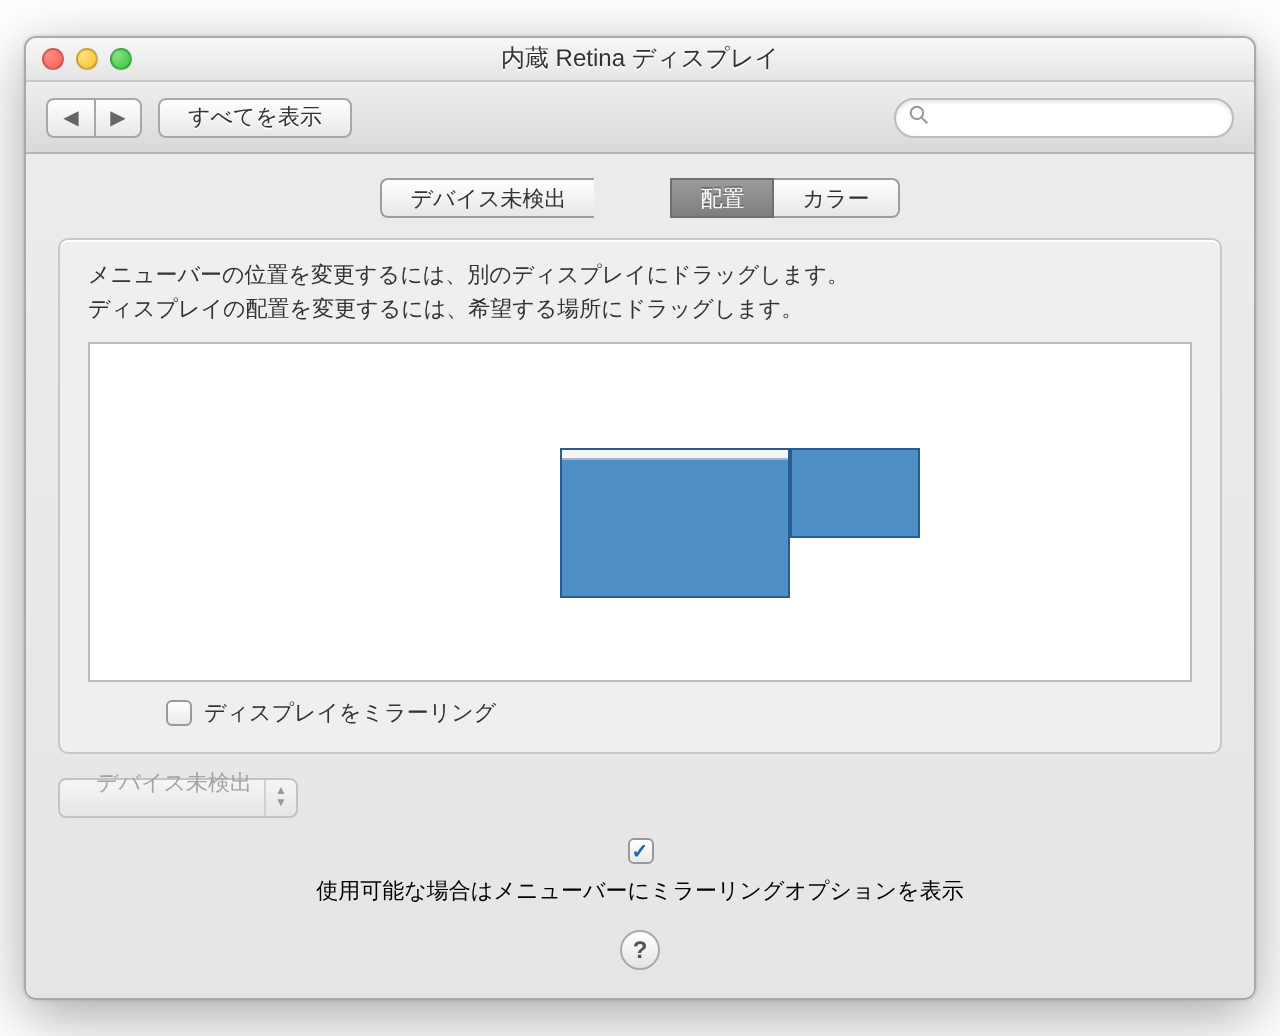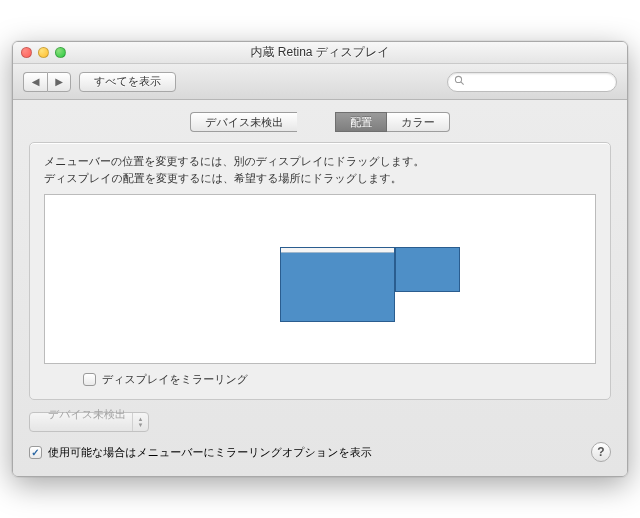--- a/index.html
+++ b/index.html
@@ -143,21 +143,21 @@
     display: flex; align-items: center; position: relative;
     color: #888; min-width: 120px; justify-content: flex-end;
   }
   .popup.disabled { opacity: 0.7; }
   .popup .arrows {
     position: absolute; right: 0; top: 0; bottom: 0; width: 16px;
     border-left: 1px solid #c8c8c8;
     display: flex; flex-direction: column; align-items: center; justify-content: center;
     font-size: 6px; line-height: 6px; color: #777;
   }
-  .finalrow { display: flex; align-items: center; gap: 6px; margin-top: 10px; }
+  .finalrow { display: flex; align-items: center; gap: 6px; margin-top: 10px; flex-direction: column; }
   .pushbtn {
     height: 20px; padding: 0 12px;
     background: linear-gradient(#fff,#e6e6e6);
     border: 1px solid #a9a9a9; border-radius: 4px;
     display: flex; align-items: center; font-size: 11px; color: #333;
   }
   .help {
     width: 20px; height: 20px; border-radius: 50%;
     background: linear-gradient(#fff,#e4e4e4);
     border: 1px solid #aaa; display: flex; align-items: center; justify-content: center;

